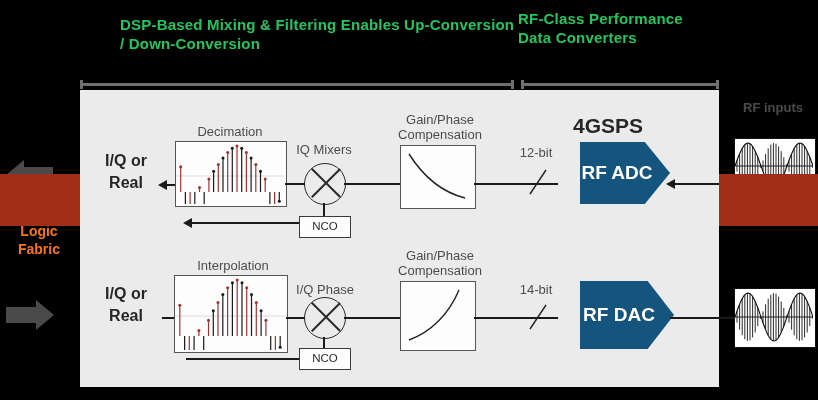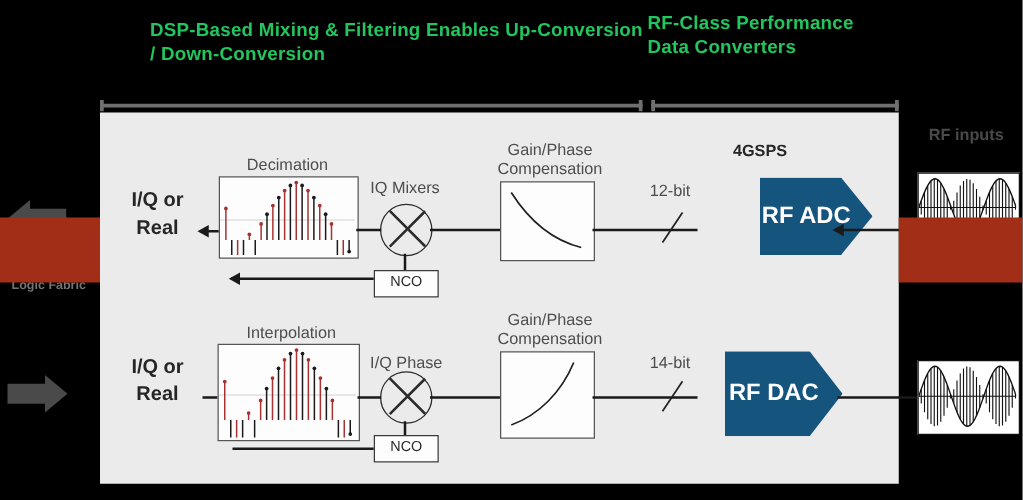--- a/index.html
+++ b/index.html
@@ -37,21 +37,21 @@
     position:absolute;left:80px;top:90px;width:639px;height:297px;
     background:#ebebeb;
   }
 
   
   .lbl{
     position:absolute;color:#4d4d4d;font-size:13px;
     text-align:center;line-height:1.15;white-space:pre-line;
   }
   .bigtxt{
-    position:absolute;color:#262626;font-size:13px;font-weight:bold;
+    position:absolute;color:#262626;font-size:21px;font-weight:bold;
     text-align:center;line-height:1.35;
   }
   .whitebox{
     position:absolute;background:#fdfdfd;border:1px solid #555;
   }
   .wire{position:absolute;background:#1a1a1a;height:1.6px;}
   .vwire{position:absolute;background:#1a1a1a;width:1.6px;}
 
   
   .arrL,.arrR{position:absolute;width:0;height:0;
@@ -85,22 +85,22 @@
 
   
   .fabArr{position:absolute;}
   .fabArr .stem{position:absolute;background:#4a4a4a;}
   .fabArr .head{position:absolute;width:0;height:0;
     border-top:15px solid transparent;border-bottom:15px solid transparent;}
   #fab-arrow-in .head{border-right:18px solid #4a4a4a;left:0;top:0;}
   #fab-arrow-in .stem{left:17px;top:7px;width:30px;height:16px;}
   #fab-arrow-out .head{border-left:18px solid #4a4a4a;right:0;top:0;}
   #fab-arrow-out .stem{left:0;top:7px;width:30px;height:16px;}
-  #fab-label{position:absolute;left:2px;top:222px;width:74px;color:#737373;
-    font-size:10px;font-weight:bold;text-align:center;line-height:1.3;}
+  #fab-label{position:absolute;left:2px;top:222px;width:74px;color:#f97316;
+    font-size:14px;font-weight:bold;text-align:center;line-height:1.3;}
 
   
   .wavebox{position:absolute;background:#fff;border:1px solid #111;}
   #rf-in-label{position:absolute;left:736px;top:100px;width:74px;color:#4a4a4a;
     font-size:13px;font-weight:bold;text-align:center;line-height:1.25;}
 
   
   #banner{
     position:absolute;left:0;top:174px;width:818px;height:52px;
     background:rgba(196,62,35,.62);
@@ -233,21 +233,21 @@
     <path d="M8,8 C22,30 40,46 64,52" fill="none" stroke="#222" stroke-width="1.4"></path>
   </svg>
   <div class="wire" style="left:474px;top:183px;width:84px;"></div>
 
   <div class="lbl" style="left:508px;top:146px;width:56px;font-size:13px;">12-bit</div>
   <svg style="position:absolute;left:528px;top:168px;" width="22" height="28" viewBox="0 0 22 28">
     <line x1="2" y1="26" x2="18" y2="2" stroke="#222" stroke-width="1.4"></line>
   </svg>
 
   <div class="bigtxt" style="left:556px;top:112px;width:104px;">4GSPS</div>
-  <div class="rfblk" style="left:608px;top:142px;width:90px;height:62px;">
+  <div class="rfblk" style="left:580px;top:142px;width:90px;height:62px;">
     <span>RF
 ADC</span>
   </div>
   <div class="wire" style="left:668px;top:183px;width:64px;"></div>
   <div class="arrL" style="left:666px;top:179px;"></div>
 
   <div id="rf-in-label">RF
 inputs</div>
   <div class="wavebox" style="left:734px;top:138px;width:80px;height:56px;"></div>
   <svg style="position:absolute;left:735px;top:139px;" width="78" height="54" viewBox="0 0 78 54">

